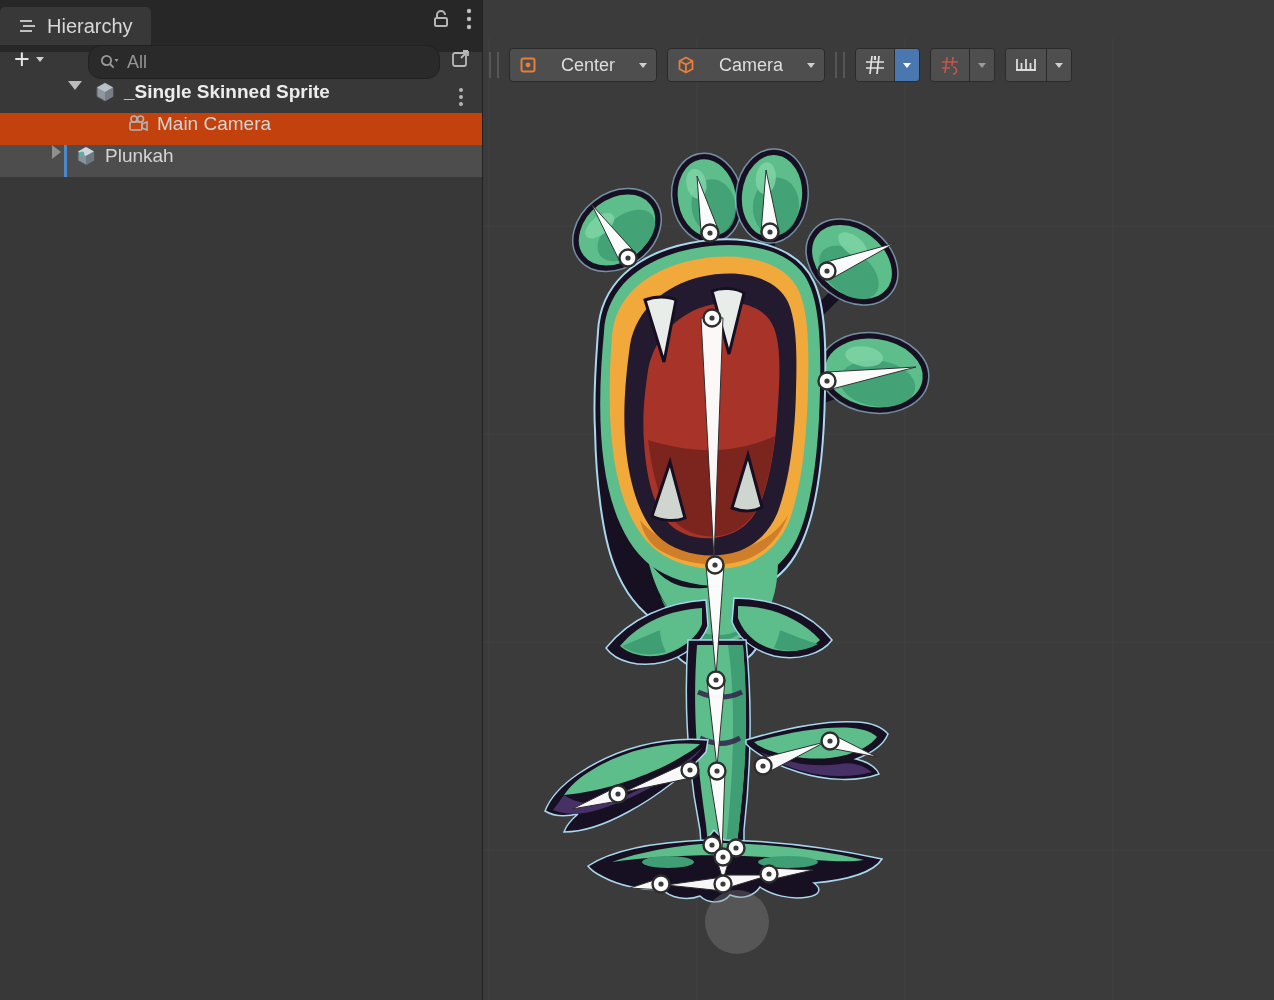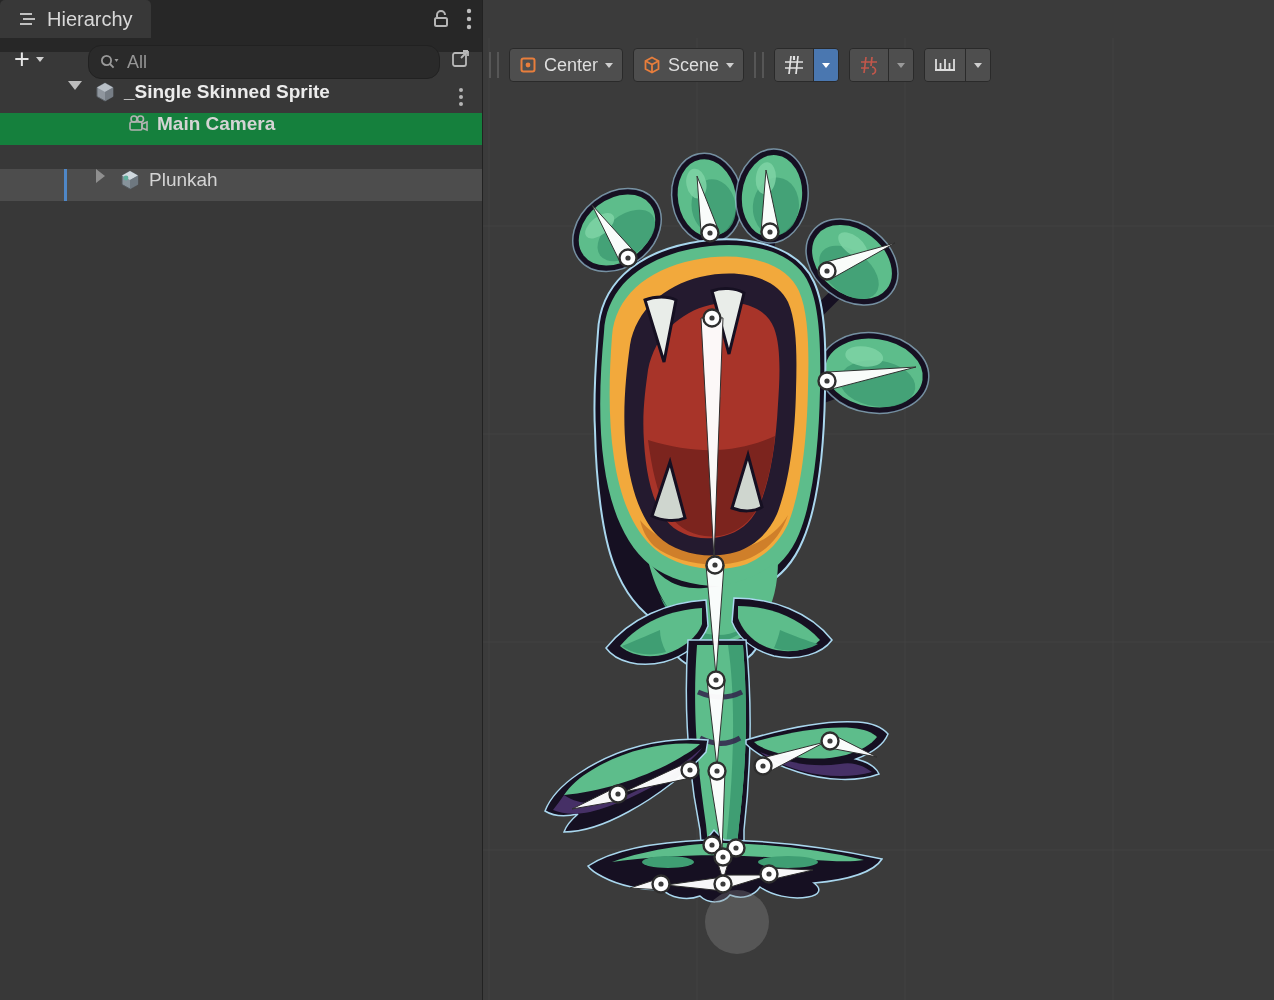--- a/index.html
+++ b/index.html
@@ -2,55 +2,55 @@
 <html><head>
 <meta charset="utf-8">
 <style>
   html,body{margin:0;padding:0;}
   body{
     width:1274px;height:1000px;position:relative;overflow:hidden;
     background:#383838;font-family:"Liberation Sans",sans-serif;
     -webkit-font-smoothing:antialiased;user-select:none;
   }
   
-  .tabbar{position:absolute;left:0;top:0;right:0;height:52px;background:#272727;display:flex;align-items:flex-start;}
+  .tabbar{position:absolute;left:0;top:0;right:0;height:52px;background:#272727;display:flex;align-items:center;}
   .tab{height:38px;display:flex;align-items:center;gap:9px;padding:0 18px;color:#c4c4c4;font-size:20px;}
   .tab.active{background:#383838;border-radius:5px 5px 0 0;color:#d8d8d8;}
   .caret-down{width:0;height:0;border-left:5px solid transparent;border-right:5px solid transparent;border-top:6px solid #cfcfcf;display:inline-block;}
   .caret-down.small{border-left-width:4px;border-right-width:4px;border-top-width:5px;}
   
   #hierarchy-panel{position:absolute;left:0;top:0;width:482px;height:1000px;background:#383838;}
   .h-tab-actions{position:absolute;right:10px;top:0;height:38px;display:flex;align-items:center;gap:16px;}
   #hierarchy-toolbar{position:absolute;left:0;top:38px;width:100%;height:42px;display:flex;align-items:center;}
   .plus-btn{display:flex;align-items:center;gap:6px;margin-left:14px;cursor:default;}
   .plus-glyph{color:#e6e6e6;font-size:27px;line-height:20px;font-weight:400;}
   .search-field{position:absolute;left:88px;top:7px;width:352px;height:28px;background:#2a2a2a;border:1px solid #212121;border-radius:13px;display:flex;align-items:center;padding:16px 10px;box-sizing:border-box;gap:6px;}
   .search-field input{flex:1;background:transparent;border:none;outline:none;color:#969696;font-size:18px;font-family:"Liberation Sans",sans-serif;}
   .pick-btn{position:absolute;right:10px;top:9px;}
   #tree{position:absolute;left:0;top:81px;width:100%;}
   .trow{height:32px;display:flex;align-items:flex-start;font-size:19px;color:#d4d4d4;position:relative;}
-  .trow.alt{background:#15803d;font-weight:bold;}
+  .trow.alt{background:#c2410c;}
   .trow.selected{background:#4d4d4d;}
   .sel-bar{position:absolute;left:64px;top:0;width:3px;height:100%;}
   .disc{width:0;height:0;display:inline-block;}
   .disc.open{border-left:7px solid transparent;border-right:7px solid transparent;border-top:9px solid #bdbdbd;}
   .disc.closed{border-top:7px solid transparent;border-bottom:7px solid transparent;border-left:9px solid #8f8f8f;}
   .row-label{margin-left:8px;white-space:nowrap;}
   .row-label.bold{font-weight:bold;color:#ececec;}
   .row-kebab{position:absolute;right:18px;top:6px;}
   
   #panel-divider{position:absolute;left:482px;top:0;width:1px;height:1000px;background:#222222;}
   
   #scene-panel{position:absolute;left:483px;top:0;width:791px;height:1000px;background:#3b3b3b;}
   #scene-area{position:absolute;left:0;top:38px;width:791px;height:962px;background:#3b3b3b;overflow:hidden;}
   #scene-svg{position:absolute;left:0;top:0;}
   
   #scene-toolbar{position:absolute;left:6px;top:10px;display:flex;align-items:center;gap:10px;}
   .sep2{width:6px;height:26px;border-left:2px solid #565656;border-right:2px solid #565656;}
-  .tbtn{height:34px;background:#4e4e4e;border:1px solid #2a2a2a;border-radius:4px;display:flex;align-items:center;gap:7px;padding:0 9px;color:#dedede;font-size:18px;box-sizing:border-box;}
+  .tbtn{height:34px;background:#4e4e4e;border:1px solid #2a2a2a;border-radius:4px;display:flex;align-items:center;gap:24px;padding:0 9px;color:#dedede;font-size:18px;box-sizing:border-box;}
   .tsplit{height:34px;display:flex;border:1px solid #2a2a2a;border-radius:4px;overflow:hidden;box-sizing:border-box;}
   .tseg{height:100%;display:flex;align-items:center;justify-content:center;background:#4e4e4e;padding:0 8px;}
   .tseg + .tseg{border-left:1px solid #2a2a2a;}
   .tseg.blue{background:#4a77b0;}
   svg{display:block;}
 </style>
 </head>
 <body>
 
 <div id="hierarchy-panel">
@@ -137,21 +137,21 @@
         <svg width="22" height="22" viewBox="0 0 22 22">
           <circle cx="7" cy="6" r="3" fill="none" stroke="#b2b2b2" stroke-width="1.6"></circle>
           <circle cx="13.5" cy="6" r="3" fill="none" stroke="#b2b2b2" stroke-width="1.6"></circle>
           <rect x="3" y="9" width="12" height="8" rx="1.5" fill="none" stroke="#b2b2b2" stroke-width="1.6"></rect>
           <path d="M15 11 L20 9 V17 L15 15 Z" fill="none" stroke="#b2b2b2" stroke-width="1.6"></path>
         </svg>
       </span>
       <span class="row-label">Main Camera</span>
     </div>
 
-    <div class="trow selected" style="padding-left:96px;margin-top:24px;">
+    <div class="trow selected" style="padding-left:52px;">
       <span class="sel-bar" id="sel-bar" style="background: rgb(79, 135, 199);"></span>
       <span class="disc closed"></span>
       <span style="margin-left:14px;">
         <svg width="22" height="22" viewBox="0 0 22 22">
           <path d="M11 2 L19 6.5 V15.5 L11 20 L3 15.5 V6.5 Z" fill="#87939b" stroke="#555b61" stroke-width="1"></path>
           <path d="M11 2 L19 6.5 L11 11 L3 6.5 Z" fill="#cfd8de"></path>
           <path d="M11 11 L19 6.5 V15.5 L11 20 Z" fill="#6e7880"></path>
           <circle cx="7" cy="9" r="2.4" fill="#5fae9c"></circle>
         </svg>
       </span>
@@ -434,21 +434,21 @@
         <span class="caret-down small"></span>
       </div>
 
       <div class="tbtn">
         <span>
           <svg width="18" height="18" viewBox="0 0 18 18">
               <path d="M9 1.5 L15.5 5 V13 L9 16.5 L2.5 13 V5 Z" fill="none" stroke="#e87e3c" stroke-width="1.8"></path>
               <path d="M2.5 5 L9 8.5 L15.5 5 M9 8.5 V16.5" fill="none" stroke="#e87e3c" stroke-width="1.8"></path>
             </svg>
         </span>
-        <span>Scene</span>
+        <span>Camera</span>
         <span class="caret-down small"></span>
       </div>
 
       <span class="sep2"></span>
 
       <div class="tsplit">
         <span class="tseg">
           <svg width="22" height="22" viewBox="0 0 22 22">
               <g stroke="#e2e2e2" stroke-width="1.7" fill="none">
                 <line x1="8" y1="2" x2="6" y2="20"></line>

